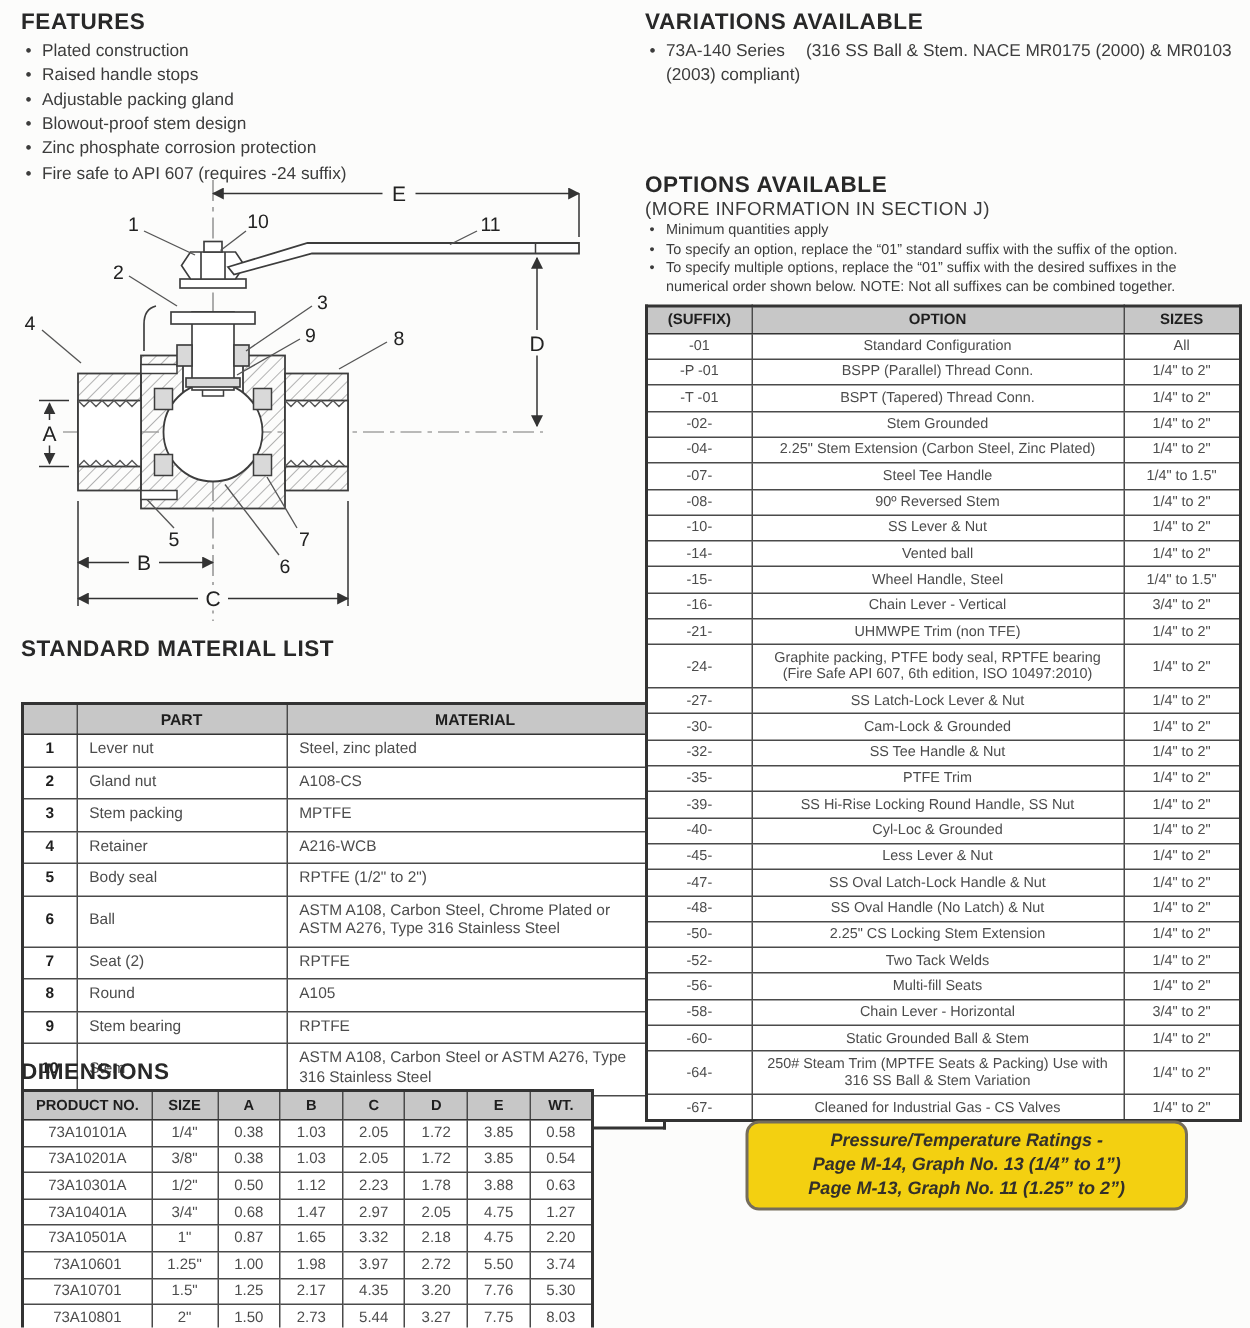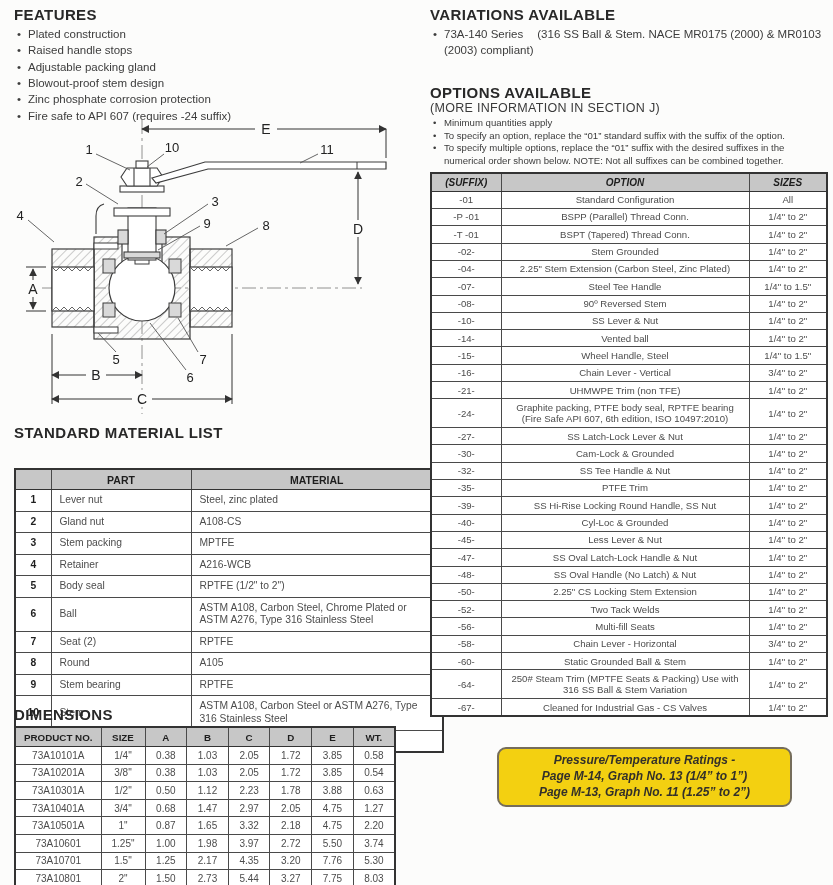--- a/index.html
+++ b/index.html
@@ -39,21 +39,21 @@
   table { border-collapse:collapse; background:#fff; }
   table, th, td { border:1px solid #4a4a4a; }
   table { border:2px solid #333; }
   th {
     background:#c7c7c7; font-weight:bold; color:#1e1e1e;
     text-align:center; border-bottom:1.5px solid #333;
   }
 
   
   #options-table { width:398px; table-layout:fixed; }
-  #options-table th { font-size:10px; padding:3px 2px;font-style:italic; }
+  #options-table th { font-size:10px; padding:3px 2px; }
   #options-table td {
     font-size:9.6px; color:#4c4c4c; text-align:center;
     padding:2.5px 4px; line-height:1.18;
   }
   #options-table col.c-suffix { width:70px; }
   #options-table col.c-sizes { width:78px; }
 
   
   #material-table { width:430px; table-layout:fixed;margin-top:27px; }
   #material-table th { font-size:10.5px; padding:3.5px 2px; }
@@ -418,21 +418,21 @@
   </table>
 </div>
 
 <div id="variations" class="section" style="left:430px; top:6px; width:398px;">
   <h2 class="sec-title">VARIATIONS AVAILABLE</h2>
   <div class="var-line">
     <span class="series-name">73A-140 Series</span><span>(316 SS Ball &amp; Stem. NACE MR0175 (2000) &amp; MR0103 (2003) compliant)</span>
   </div>
 </div>
 
-<div id="options" class="section" style="left:430px; top:84px; width:398px;">
+<div id="options" class="section" style="left:430px; top:115px; width:398px;">
   <h2 class="sec-title" style="margin-bottom:0;">OPTIONS AVAILABLE</h2>
   <div class="sub-title">(MORE INFORMATION IN SECTION J)</div>
   <ul class="plain notes">
       <li>Minimum quantities apply</li>
       <li>To specify an option, replace the “01” standard suffix with the suffix of the option.</li>
       <li>To specify multiple options, replace the “01” suffix with the desired suffixes in the numerical order shown below. NOTE: Not all suffixes can be combined together.</li>
     </ul>
   <table id="options-table" style="margin-top:4px;">
     <colgroup>
         <col class="c-suffix">

